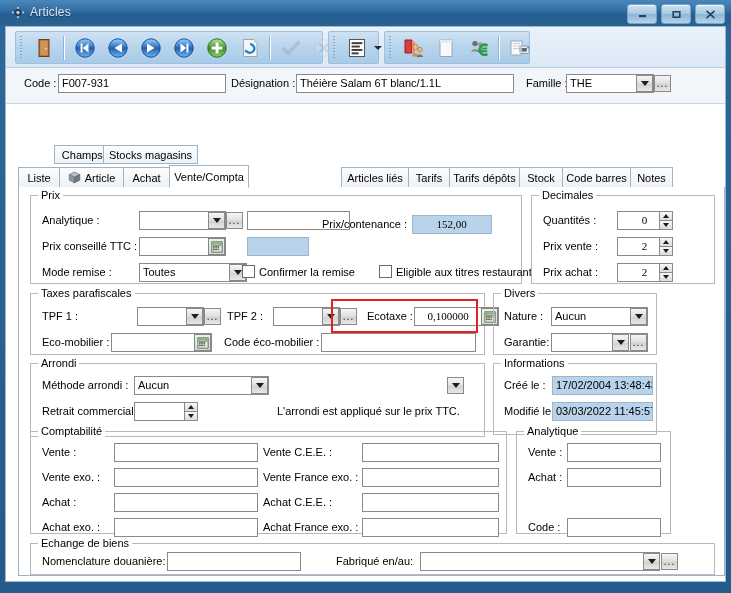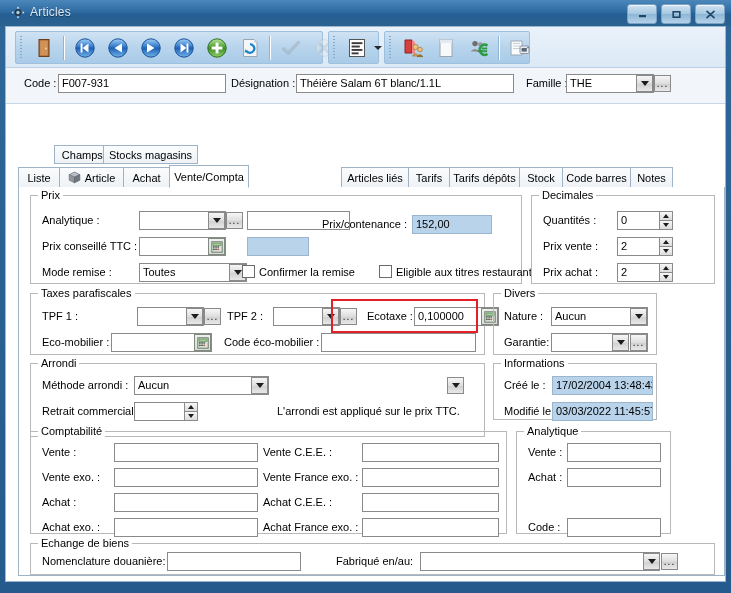--- a/index.html
+++ b/index.html
@@ -93,21 +93,21 @@
   }
   .lbl{position:absolute;font-size:11px;color:#000;white-space:nowrap;}
   .inp{
     position:absolute;box-sizing:border-box;
     background:#fff;border:1px solid #8a8a8a;
     font-family:"Liberation Sans", sans-serif;font-size:11px;
     color:#000;padding:0 3px;line-height:17px;height:19px;
     overflow:hidden;white-space:nowrap;
   }
   .inp.ro{background:#b8d3ea;border:1px solid #9ab6cf;}
-  .inp.num{text-align:left;padding-right:4px;}
+  .inp.num{text-align:center;padding-right:4px;font-family:Liberation Serif, serif;}
   .ddbtn{
     position:absolute;box-sizing:border-box;width:17px;height:17px;
     background:linear-gradient(180deg,#f6f6f6 0%,#dedede 50%,#cfcfcf 51%,#e8e8e8 100%);
     border:1px solid #8a8a8a;
     display:flex;align-items:center;justify-content:center;cursor:pointer;
   }
   .ddbtn i{display:block;width:0;height:0;
     border-left:4px solid transparent;border-right:4px solid transparent;
     border-top:5px solid #1c1c1c;}
   .elbtn{
@@ -594,21 +594,21 @@
             <span>
               <i></i>
             </span>
             <span>
               <i></i>
             </span>
           </div>
         <span class="statictxt" style="left:246px;top:41px;">L'arrondi est appliqué sur le prix TTC.</span>
       </div>
 
-      <div class="grp" style="left:474px;top:176px;width:164px;height:57px;">
+      <div class="grp" style="left:474px;top:176px;width:164px;height:72px;">
         <span class="cap">Informations</span>
 
         <span class="lbl" style="left:10px;top:15px;">Créé le :</span>
         <div class="inp ro" style="left:58px;top:12px;width:101px;">17/02/2004 13:48:43</div>
 
         <span class="lbl" style="left:10px;top:41px;">Modifié le :</span>
         <div class="inp ro" style="left:58px;top:38px;width:101px;">03/03/2022 11:45:57</div>
       </div>
 
       <div class="grp" style="left:11px;top:244px;width:477px;height:103px;">

